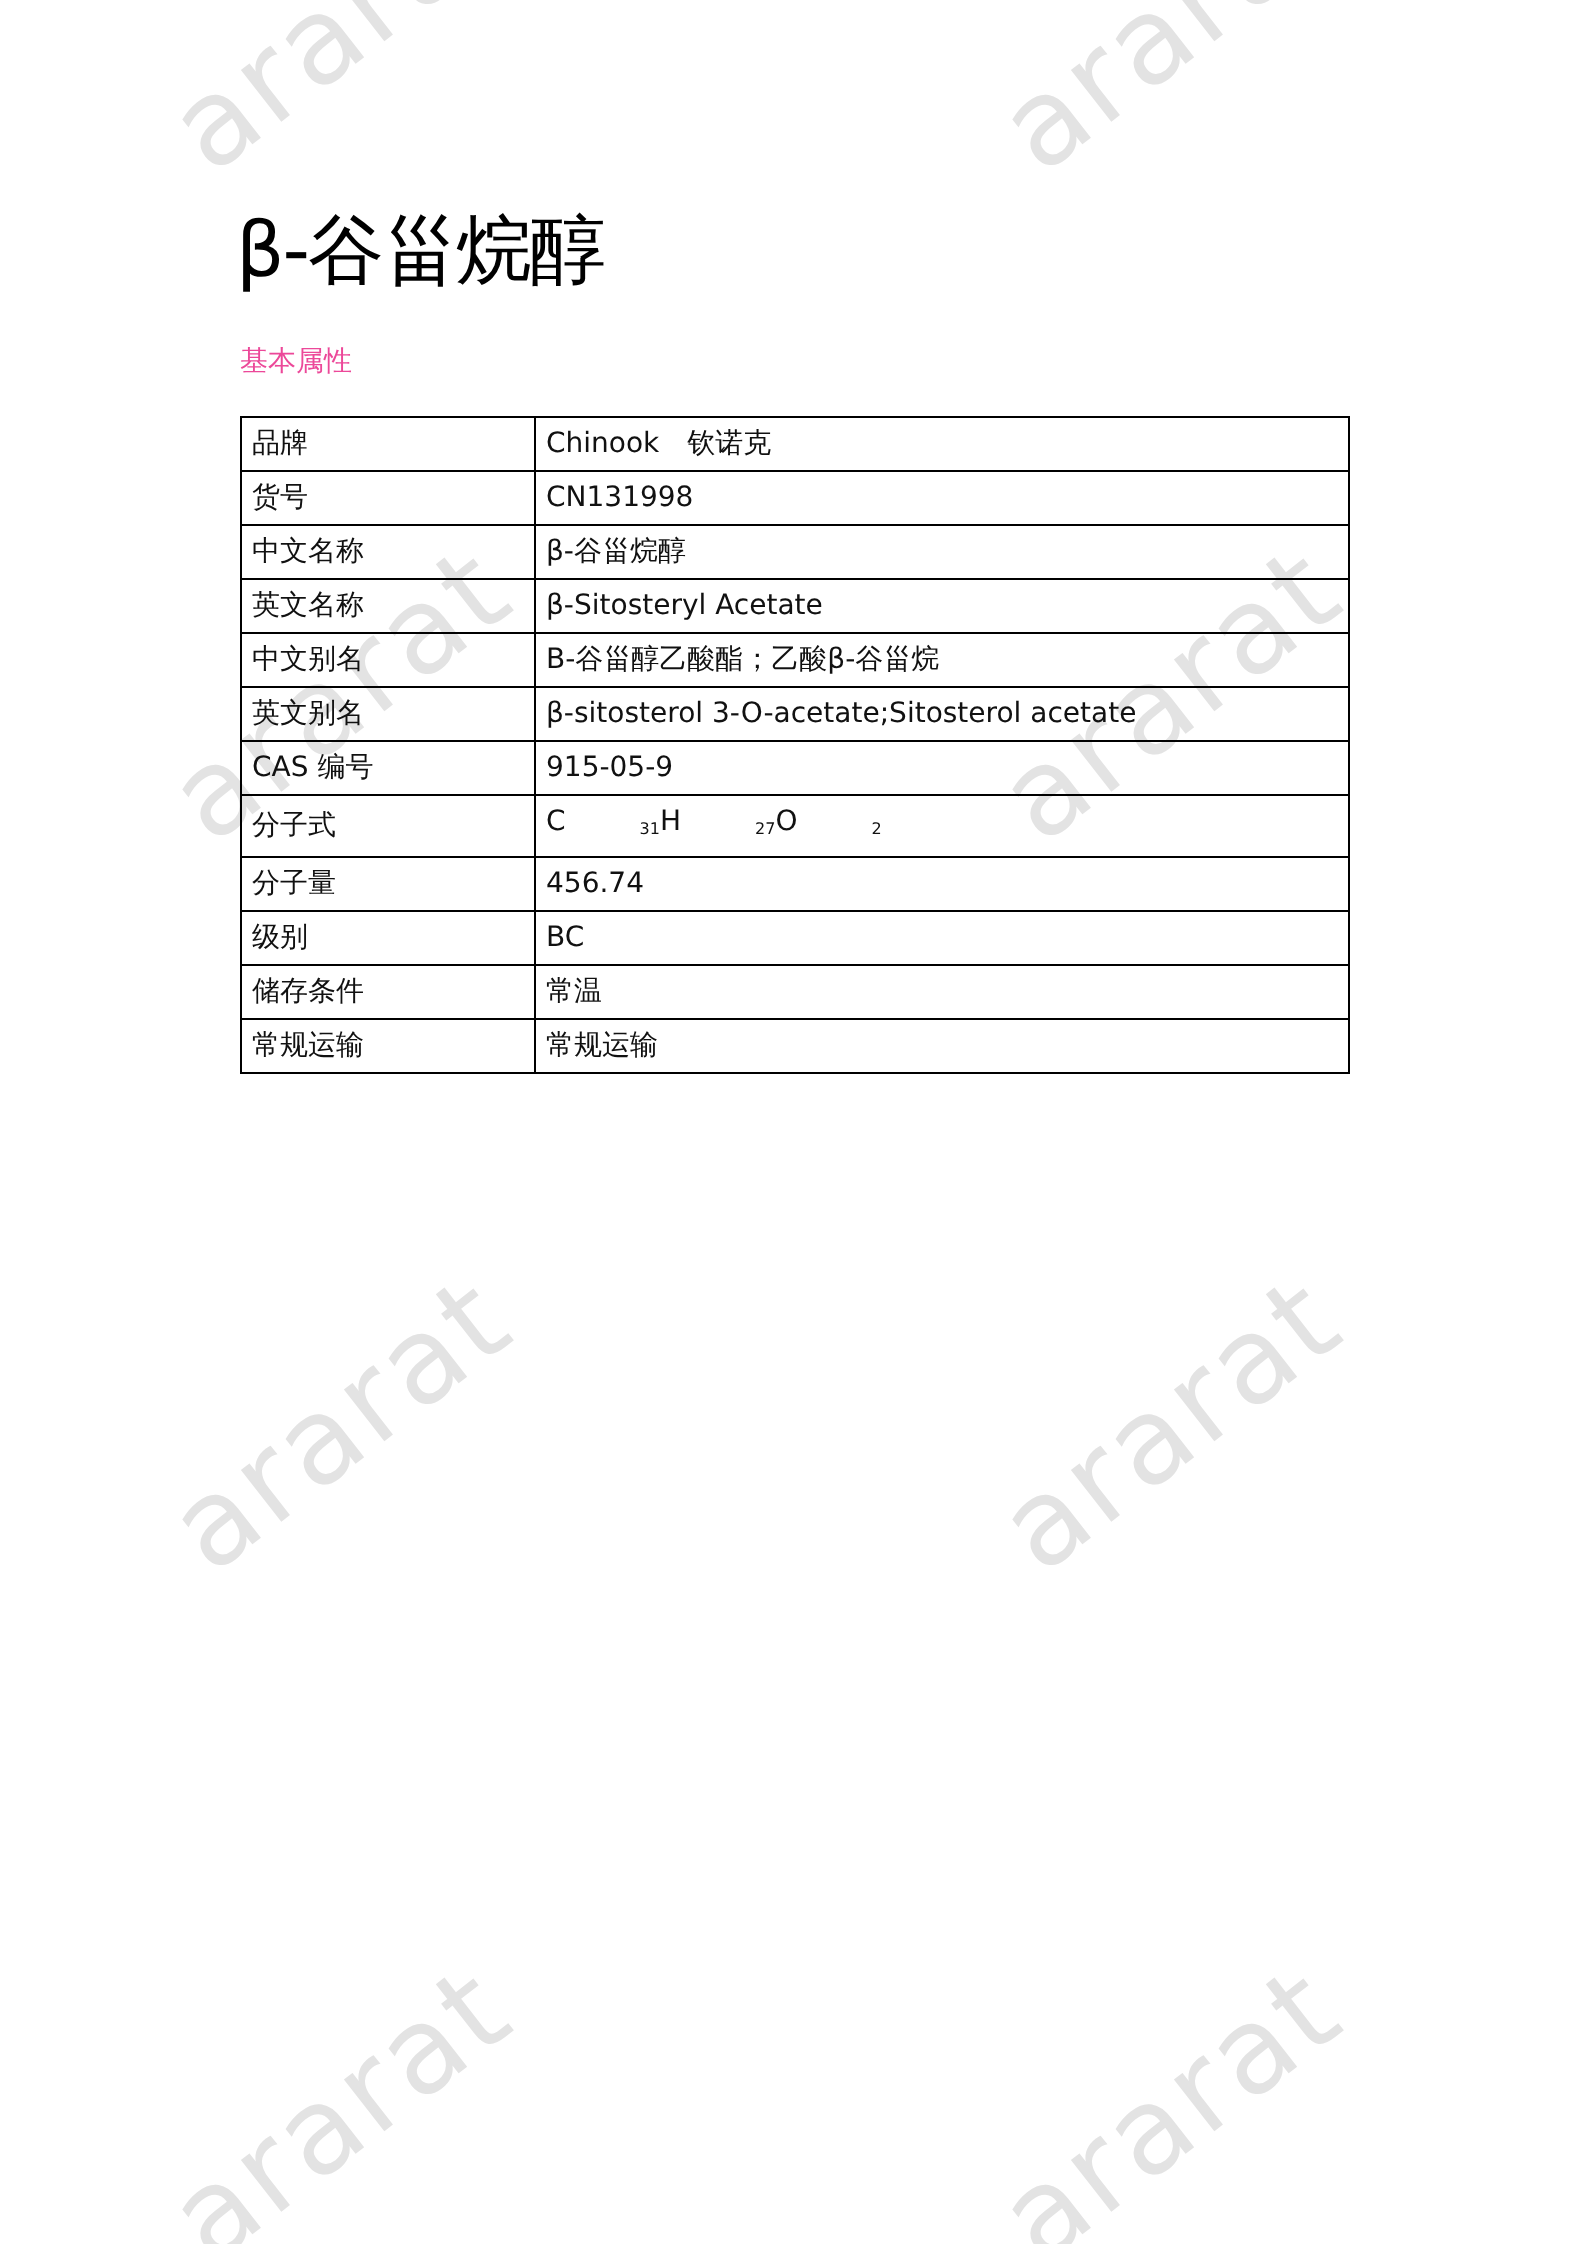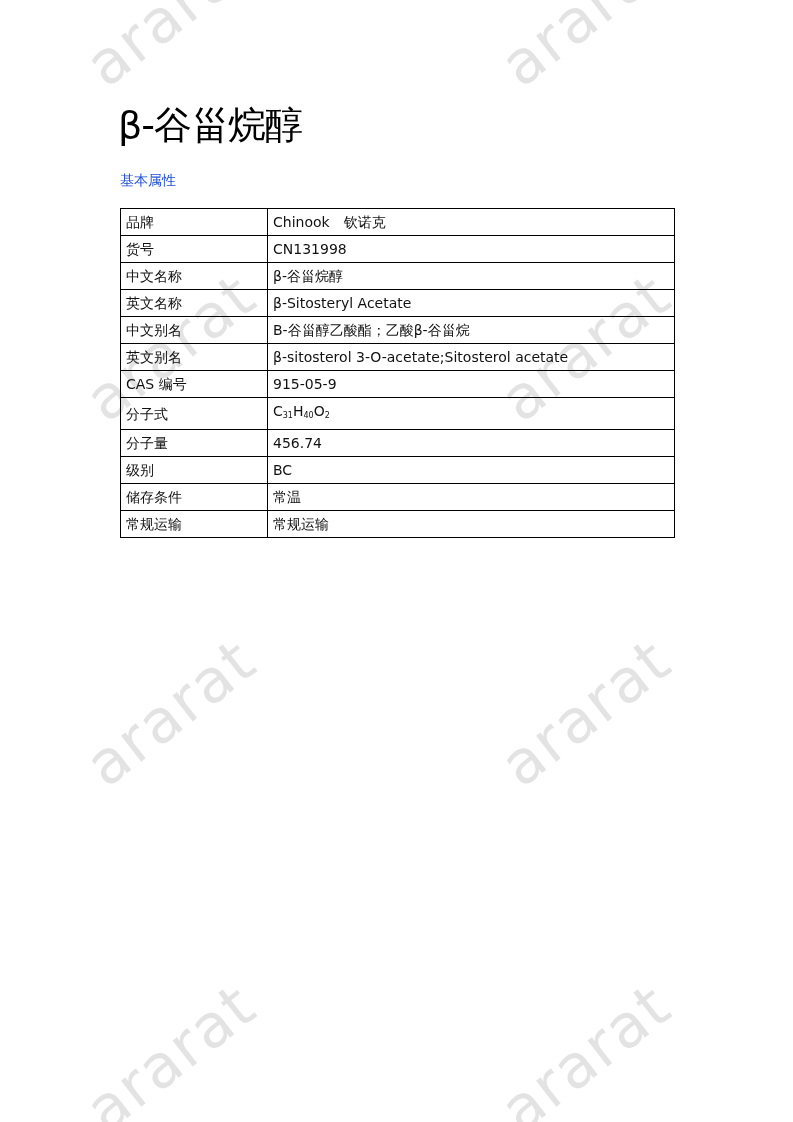--- a/index.html
+++ b/index.html
@@ -3,27 +3,27 @@
 <meta charset="utf-8">
 <style>
   html, body { margin: 0; padding: 0; background: #ffffff; }
   body { width: 793px; height: 1122px; position: relative; overflow: hidden;
          font-family: "DejaVu Sans", "Liberation Sans", sans-serif; color: #111; }
   .watermark { position: absolute; font-family: "DejaVu Sans", sans-serif; font-size: 60px;
                color: #e3e3e3; transform: rotate(-38deg); transform-origin: left bottom;
                white-space: nowrap; letter-spacing: 2px; pointer-events: none; z-index: 0; }
   .title { position: absolute; left: 118px; top: 100px; font-size: 38px; font-weight: normal;
            margin: 0; color: #000; z-index: 1; letter-spacing: -1px; }
-  .subtitle { position: absolute; left: 120px; top: 172px; font-size: 14px; color: #1d4ed8; z-index: 1; }
+  .subtitle { position: absolute; left: 120px; top: 172px; font-size: 14px; color: #ec4899; z-index: 1; }
   table.props { position: absolute; left: 120px; top: 208px; width: 555px; border-collapse: collapse;
                 z-index: 1; background: transparent; }
   table.props td { border: 1px solid #000; height: 26px; padding: 0 0 0 5px; font-size: 14px;
                    vertical-align: middle; line-height: 26px; }
   table.props td.k { width: 141px; border-radius: 13px; }
-  sub { font-size: 8px; vertical-align: -2px; }
+  sub { font-size: 8px; vertical-align: -2px; margin-left: 37px; }
 </style>
 </head>
 <body>
 
 <div class="watermark" style="left:115px; top:30px;">ararat</div>
 <div class="watermark" style="left:530px; top:30px;">ararat</div>
 <div class="watermark" style="left:115px; top:365px;">ararat</div>
 <div class="watermark" style="left:530px; top:365px;">ararat</div>
 <div class="watermark" style="left:115px; top:730px;">ararat</div>
 <div class="watermark" style="left:530px; top:730px;">ararat</div>
@@ -58,21 +58,21 @@
     <tr>
       <td class="k">英文别名</td>
       <td>β-sitosterol 3-O-acetate;Sitosterol acetate</td>
     </tr>
     <tr>
       <td class="k">CAS 编号</td>
       <td>915-05-9</td>
     </tr>
     <tr>
       <td class="k">分子式</td>
-      <td>C<sub>31</sub>H<sub>40</sub>O<sub>2</sub></td>
+      <td>C<sub>31</sub>H<sub>27</sub>O<sub>2</sub></td>
     </tr>
     <tr>
       <td class="k">分子量</td>
       <td>456.74</td>
     </tr>
     <tr>
       <td class="k">级别</td>
       <td>BC</td>
     </tr>
     <tr>

